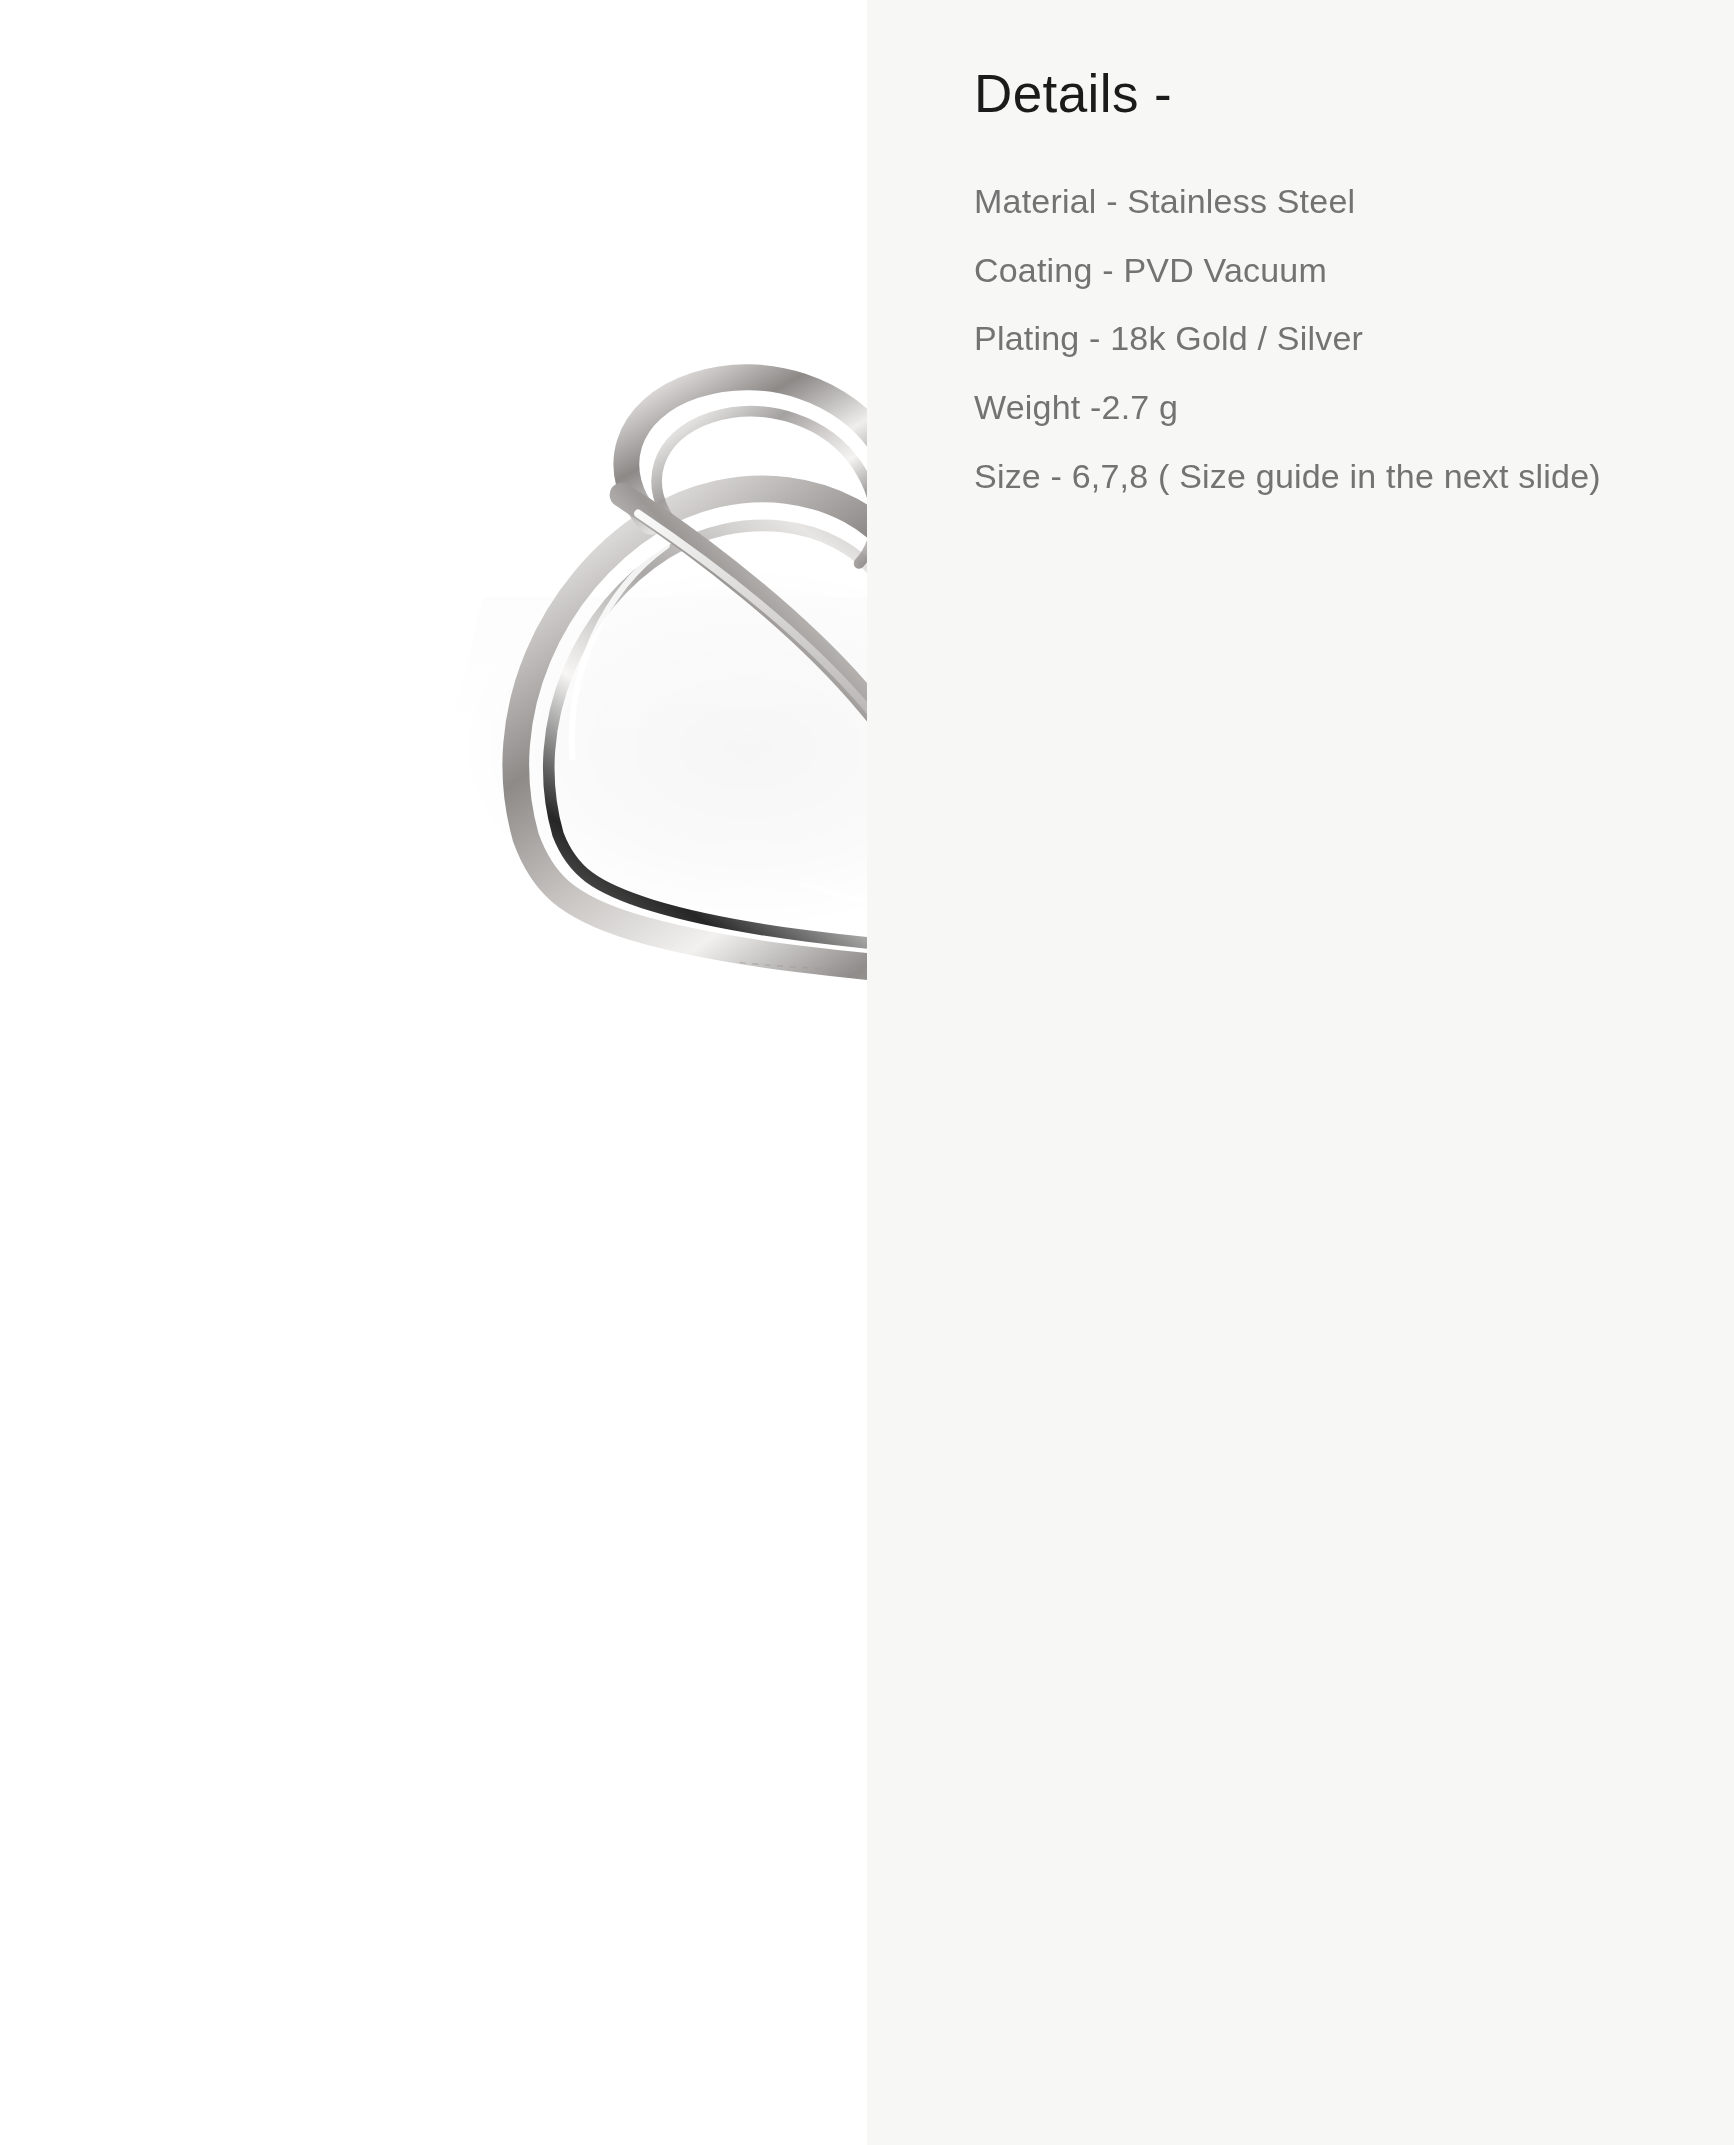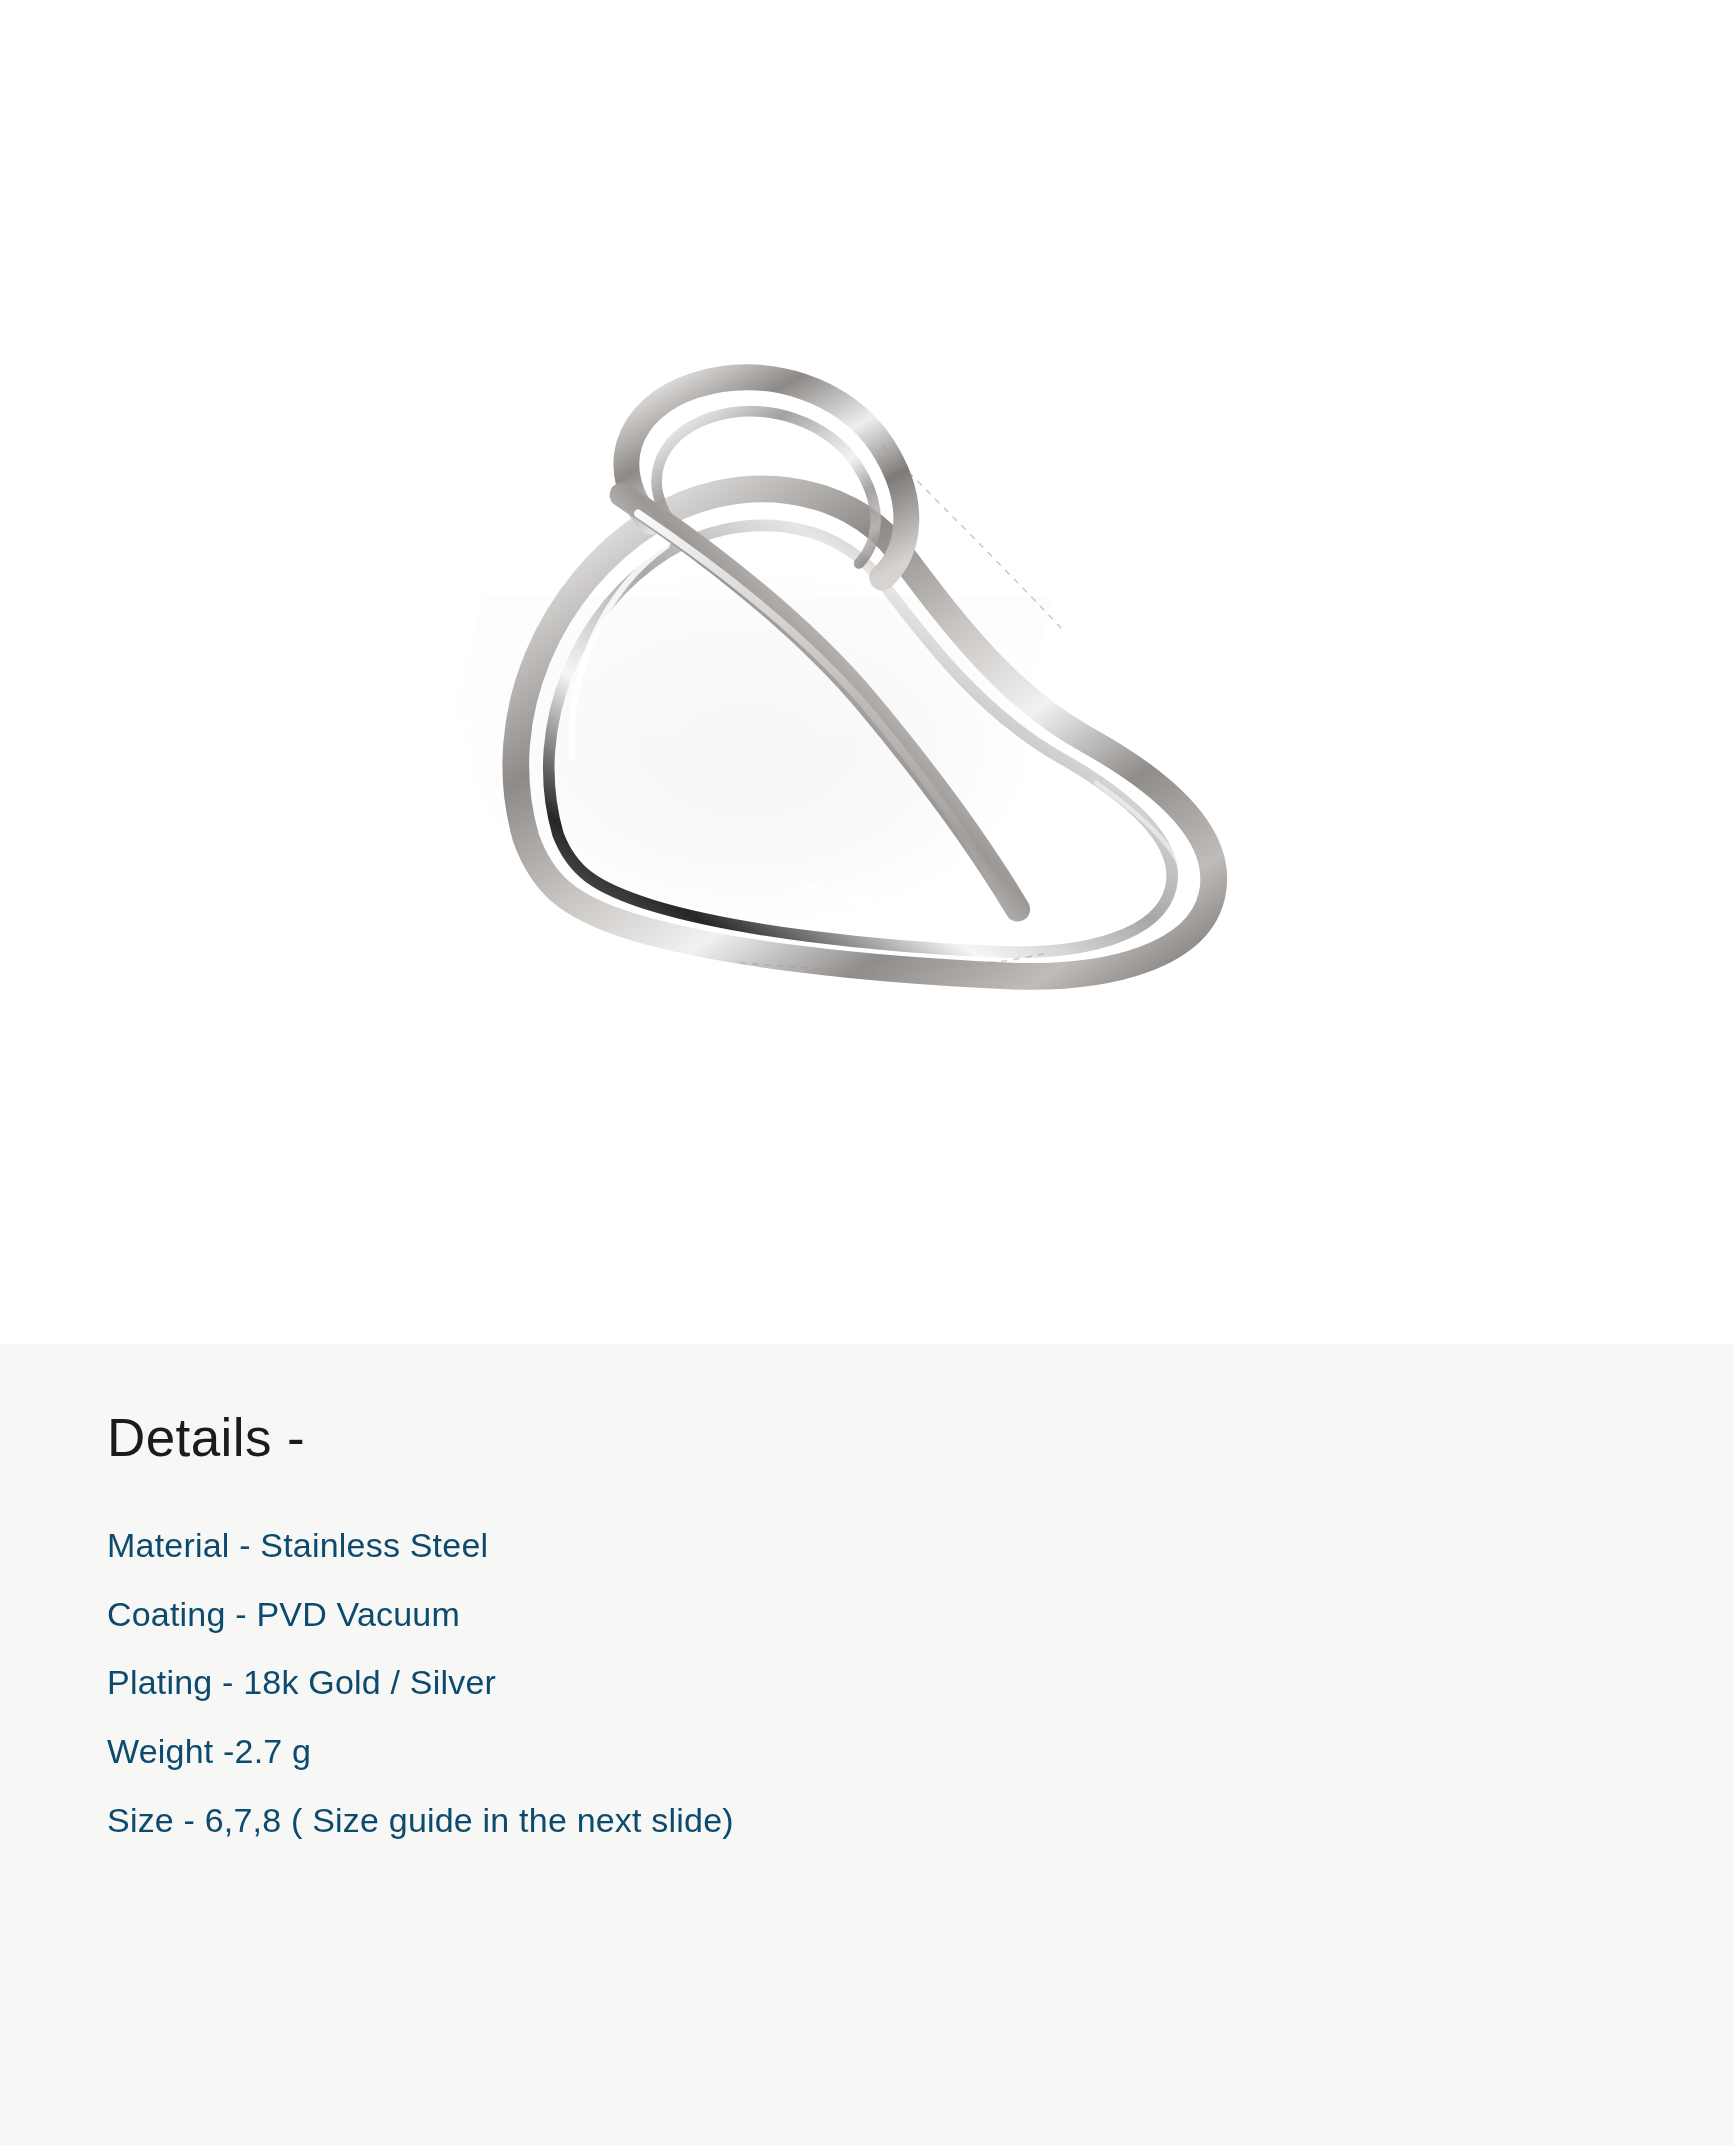--- a/index.html
+++ b/index.html
@@ -12,21 +12,21 @@
     height: 2146px;
     font-family: "Liberation Sans", sans-serif;
     overflow: hidden;
   }
   .page {
     position: relative;
     width: 1734px;
     height: 2146px;
     background: #ffffff;
     display: flex;
-    flex-direction: column;
+    flex-direction: row;
   }
 
   
   .product-pane {
     position: relative;
     width: 100%;
     height: 1344px;
     background: #ffffff;
     overflow: hidden;
   }
@@ -84,21 +84,21 @@
     line-height: 1.05;
   }
   .spec-list {
     list-style: none;
     margin: 0;
     padding: 0;
   }
   .spec-item {
     font-size: 34px;
     line-height: 1.45;
-    color: #0c4a6e;
+    color: #737373;
     margin: 0 0 19.6px 0;
     font-weight: 400;
     letter-spacing: 0.2px;
     white-space: nowrap;
   }
   .spec-item:last-child { margin-bottom: 16px; }
 </style>
 </head>
 <body>
 

